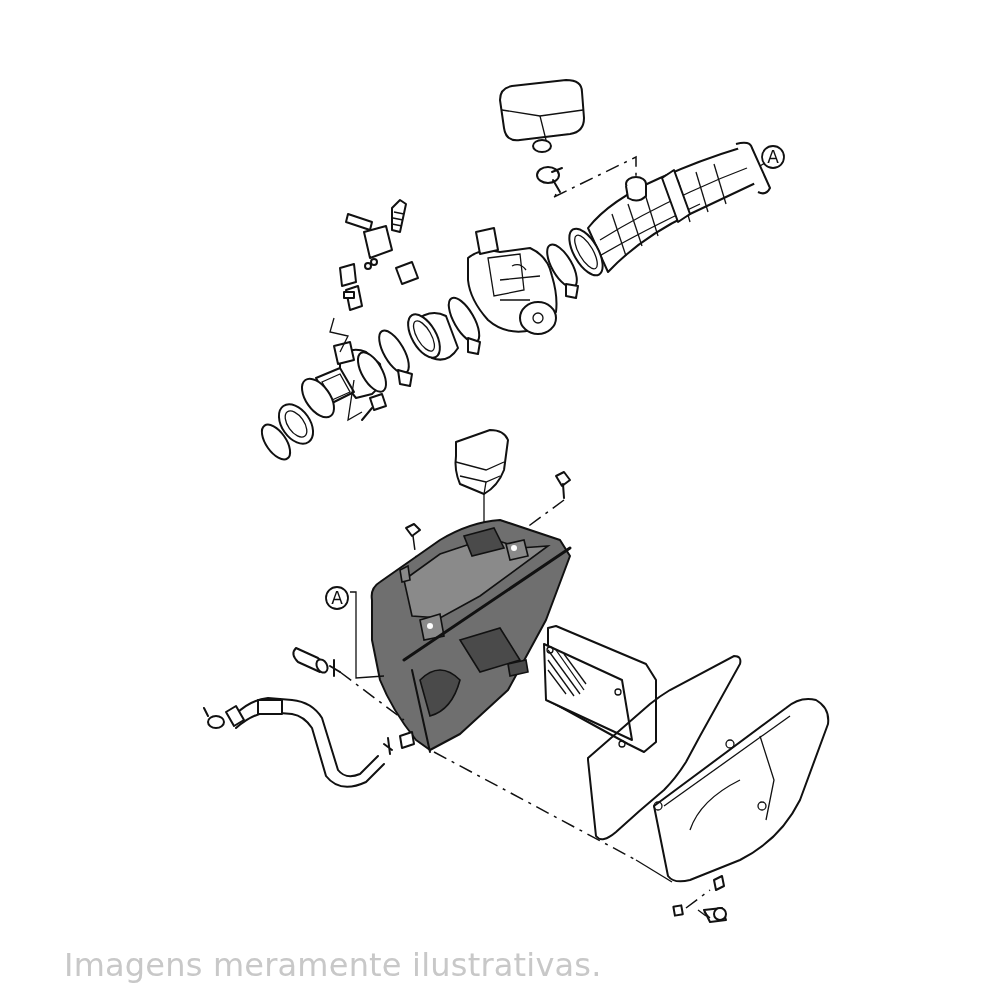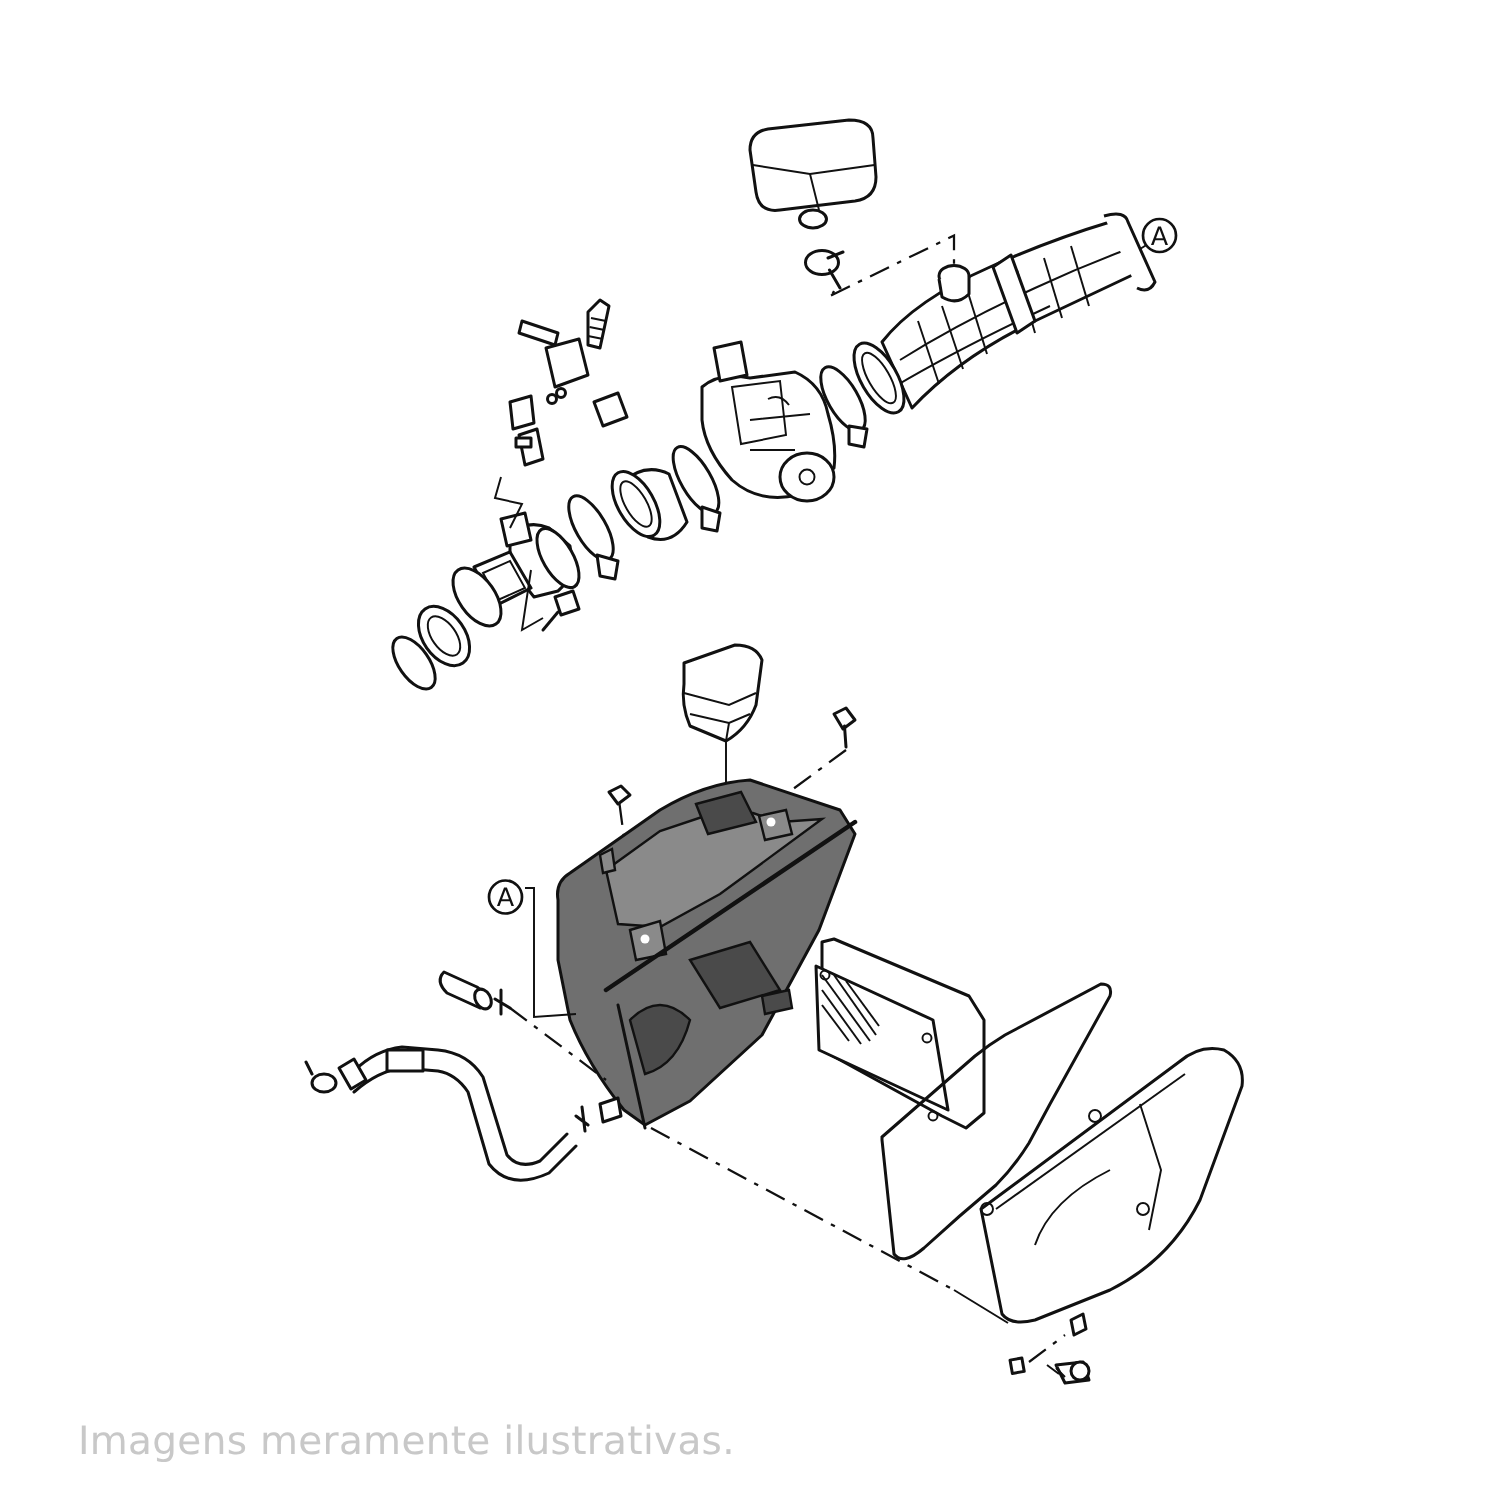--- a/index.html
+++ b/index.html
@@ -7,21 +7,21 @@
          font-family: "DejaVu Sans", sans-serif; }
   #diagram { position: absolute; left: 0; top: 0; width: 1000px; height: 1000px; }
   .ln { fill: none; stroke: #111; stroke-width: 2; stroke-linejoin: round; stroke-linecap: round; }
   .thin { fill: none; stroke: #111; stroke-width: 1.3; }
   .dash { fill: none; stroke: #111; stroke-width: 1.5; stroke-dasharray: 14 6 3 6; }
   .part { fill: #ffffff; stroke: #111; stroke-width: 2; stroke-linejoin: round; }
   .dark { fill: #6f6f6f; stroke: #111; stroke-width: 2; stroke-linejoin: round; }
   .mid { fill: #8a8a8a; stroke: #111; stroke-width: 1.6; }
   .darker { fill: #4a4a4a; stroke: #111; stroke-width: 1.6; }
   .callout-text { font-family: "DejaVu Sans", sans-serif; font-size: 17px; fill: #111; }
-  #caption { position: absolute; left: 52px; top: 946px; font-size: 26px; color: #c8c8c8;
+  #caption { position: absolute; left: 64px; top: 946px; font-size: 32px; color: #c8c8c8;
              font-family: "DejaVu Sans", sans-serif; letter-spacing: 0.2px; white-space: nowrap; }
 </style>
 </head>
 <body>
 
 <svg id="diagram" viewBox="0 0 1000 1000" xmlns="http://www.w3.org/2000/svg">
 
   <g>
     <path class="part" d="M500 100 Q500 88 512 86 L566 80 Q582 80 582 92 L584 118 Q584 132 570 134 L520 140 Q506 142 504 128 Z"></path>
     <path class="thin" d="M502 110 L540 116 L583 110"></path>

